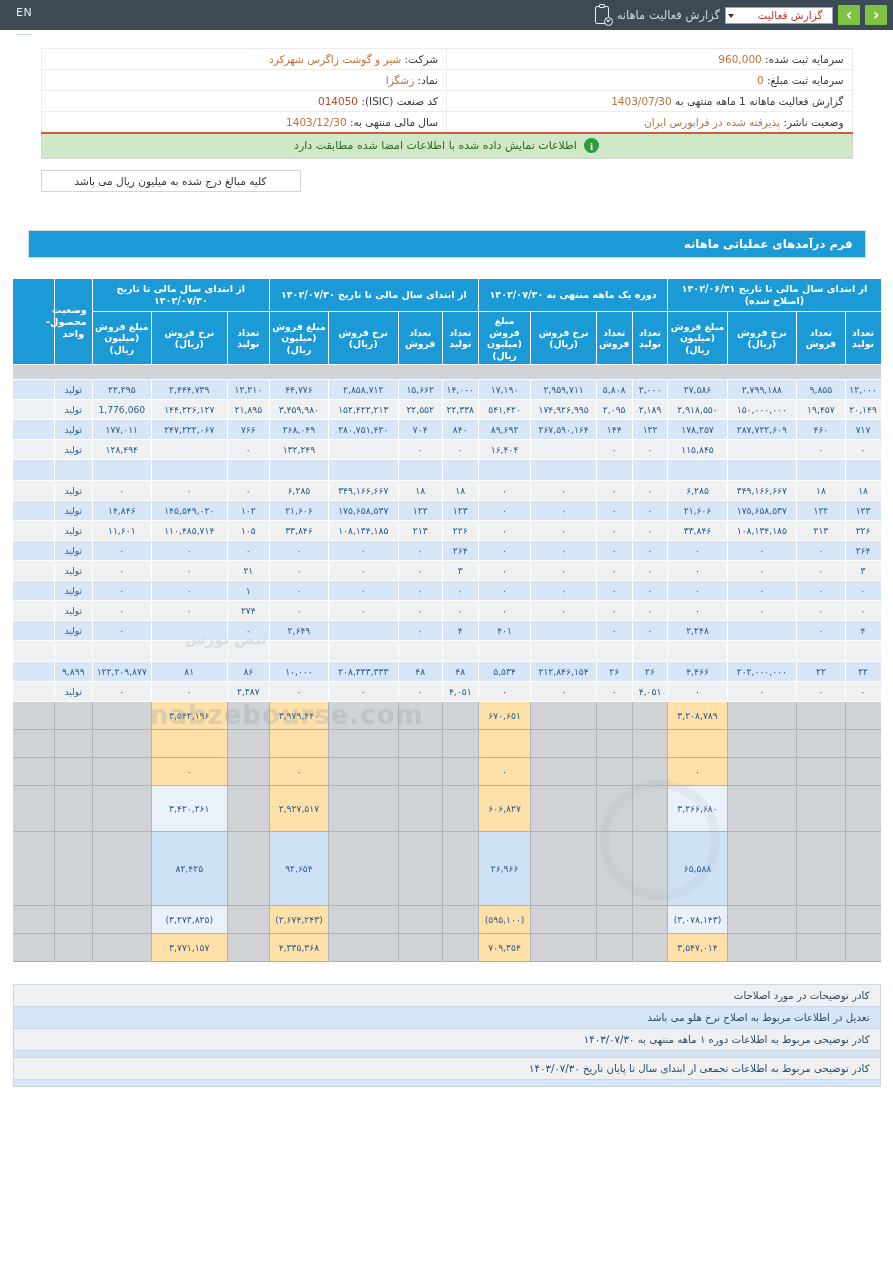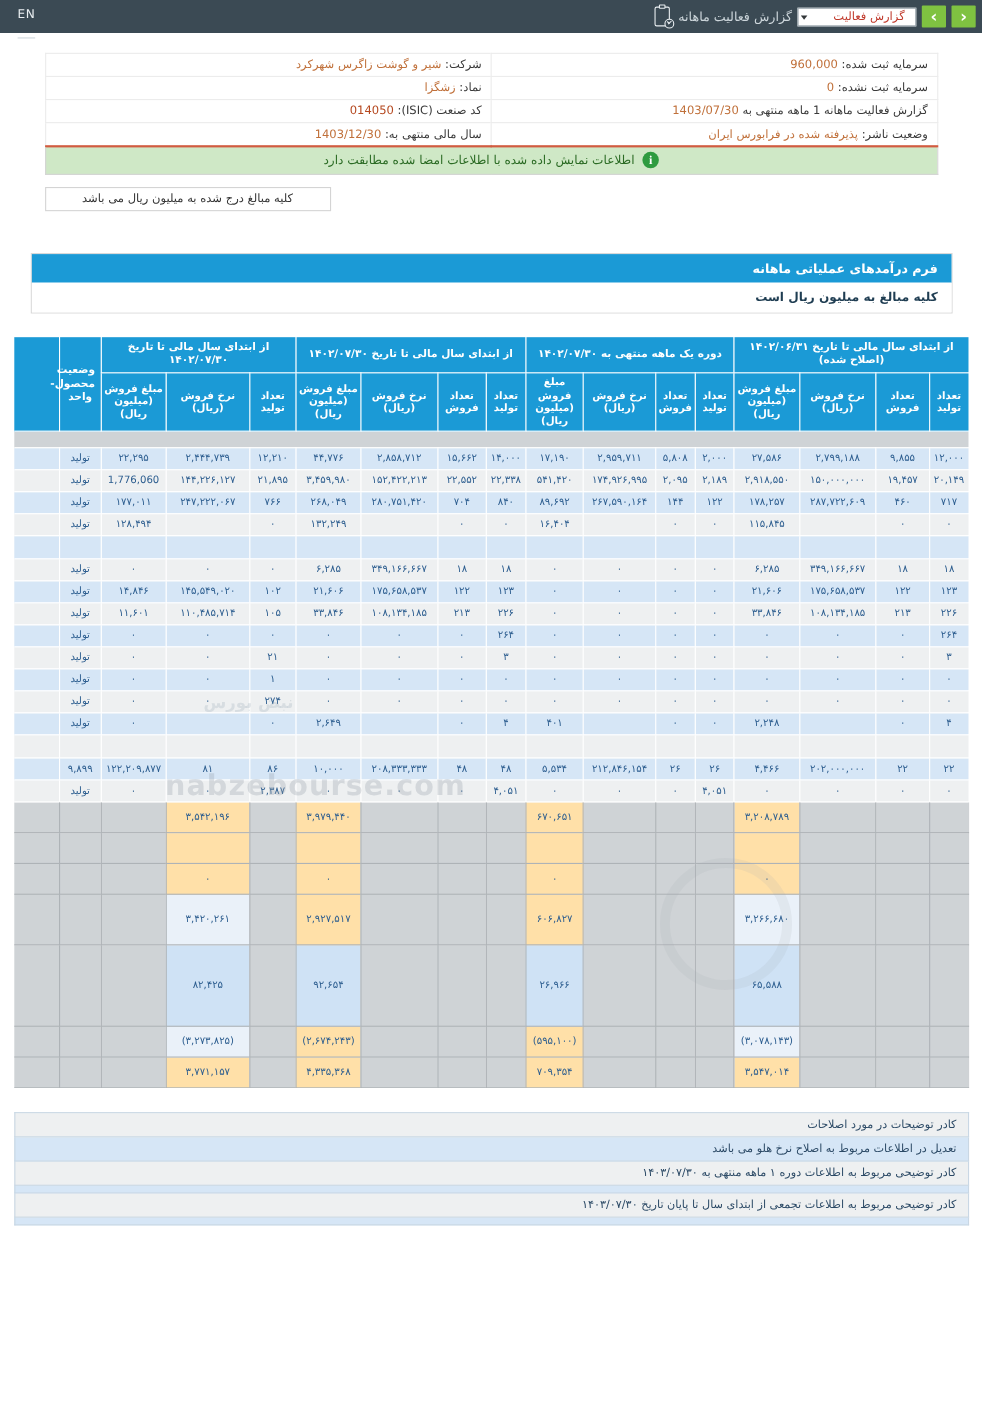--- a/index.html
+++ b/index.html
@@ -205,21 +205,21 @@
       <span class="lbl">سرمایه ثبت شده:</span>
       <span class="val">960,000</span>
     </td>
     <td class="cell">
       <span class="lbl">شرکت:</span>
       <span class="val">شیر و گوشت زاگرس شهرکرد</span>
     </td>
   </tr>
   <tr>
     <td class="cell">
-      <span class="lbl">سرمایه ثبت نشده:</span>
+      <span class="lbl">سرمایه ثبت مبلغ:</span>
       <span class="val">0</span>
     </td>
     <td class="cell">
       <span class="lbl">نماد:</span>
       <span class="val">زشگزا</span>
     </td>
   </tr>
   <tr>
     <td class="cell">
       <span class="lbl">گزارش فعالیت ماهانه</span>
@@ -251,21 +251,20 @@
   </tr>
 </tbody>
   </table>
 
 <div class="unit-note-holder">
   <div class="unit-note">کلیه مبالغ درج شده به میلیون ریال می باشد</div>
 </div>
 
 <div class="section-block">
   <div class="section-bar">فرم درآمدهای عملیاتی ماهانه</div>
-  <div class="section-sub">کلیه مبالغ به میلیون ریال است</div>
 </div>
 
 <div class="table-holder">
   <table class="grid">
     <colgroup>
       <col style="width:34px">
         <col style="width:46px">
         <col style="width:66px">
         <col style="width:56px">
       <col style="width:34px">

